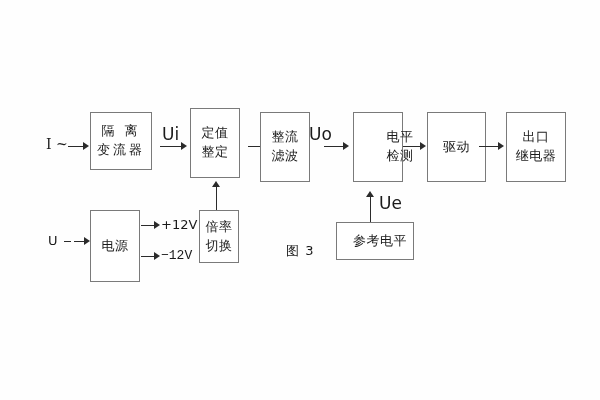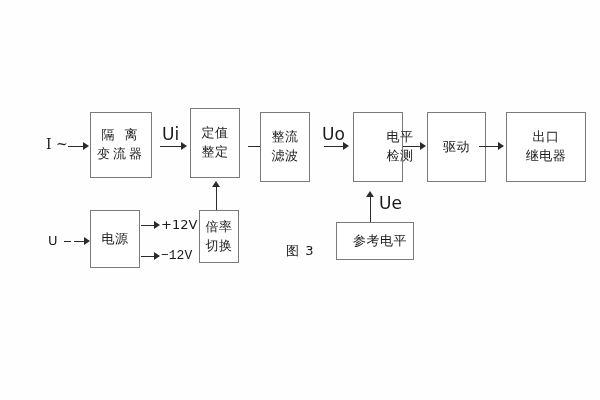--- a/index.html
+++ b/index.html
@@ -87,21 +87,21 @@
 </head>
 <body>
 
 <div id="canvas">
 
   <div class="lbl serif-i" style="left:46px; top:136px;">I ~</div>
 
   <div class="hline" style="left:68px; top:146px; width:16px;"></div>
   <div class="arr-r" style="left:83px; top:142px;"></div>
 
-  <div class="box wide" style="left:90px; top:112px; width:62px; height:66px;">
+  <div class="box wide" style="left:90px; top:112px; width:62px; height:58px;">
     <span class="ln">隔 离</span>
     <span class="ln">变流器</span>
   </div>
 
   <div class="lbl sig" style="left:162px; top:124px;">Ui</div>
   <div class="hline" style="left:160px; top:146px; width:22px;"></div>
   <div class="arr-r" style="left:181px; top:142px;"></div>
 
   <div class="box" style="left:190px; top:108px; width:50px; height:70px;">
     <span class="ln">定值</span>
@@ -109,50 +109,50 @@
   </div>
 
   <div class="hline" style="left:248px; top:146px; width:18px;"></div>
   <div class="arr-r" style="left:265px; top:142px;"></div>
 
   <div class="box" style="left:260px; top:112px; width:50px; height:70px;">
     <span class="ln">整流</span>
     <span class="ln">滤波</span>
   </div>
 
-  <div class="lbl sig" style="left:322px; top:124px;">Uo</div>
+  <div class="lbl sig" style="left:309px; top:124px;">Uo</div>
   <div class="hline" style="left:324px; top:146px; width:20px;"></div>
   <div class="arr-r" style="left:343px; top:142px;"></div>
 
   <div class="box" style="left:353px; top:112px; width:50px; height:70px;padding-left:44px;">
     <span class="ln">电平</span>
     <span class="ln">检测</span>
   </div>
 
   <div class="hline" style="left:403px; top:146px; width:18px;"></div>
   <div class="arr-r" style="left:420px; top:142px;"></div>
 
   <div class="box" style="left:427px; top:112px; width:59px; height:70px;">
     <span class="ln">驱动</span>
   </div>
 
   <div class="hline" style="left:479px; top:146px; width:20px;"></div>
   <div class="arr-r" style="left:498px; top:142px;"></div>
 
-  <div class="box" style="left:506px; top:112px; width:80px; height:70px;">
+  <div class="box" style="left:506px; top:112px; width:60px; height:70px;">
     <span class="ln">出口</span>
     <span class="ln">继电器</span>
   </div>
 
   <div class="lbl" style="left:48px; top:233px;">U</div>
   <div class="dash" style="left:64px; top:241px; width:7px;"></div>
   <div class="hline" style="left:74px; top:241px; width:11px;"></div>
   <div class="arr-r" style="left:84px; top:237px;"></div>
 
-  <div class="box" style="left:90px; top:210px; width:50px; height:58px;">
+  <div class="box" style="left:90px; top:210px; width:50px; height:72px;">
     <span class="ln">电源</span>
   </div>
 
   <div class="hline" style="left:141px; top:225px; width:14px;"></div>
   <div class="arr-r" style="left:154px; top:221px;"></div>
   <div class="lbl" style="left:161px; top:217px;">+12V</div>
 
   <div class="hline" style="left:141px; top:256px; width:14px;"></div>
   <div class="arr-r" style="left:154px; top:252px;"></div>
   <div class="lbl" style="left:161px; top:248px;font-family:Liberation Mono, monospace;">−12V</div>

